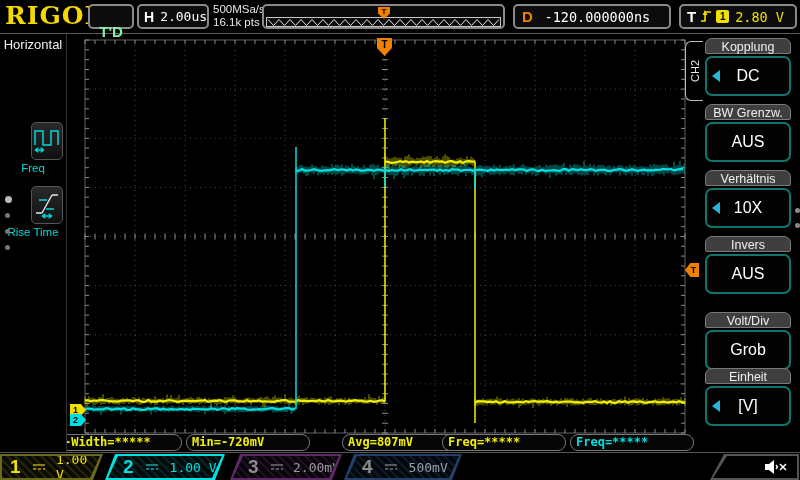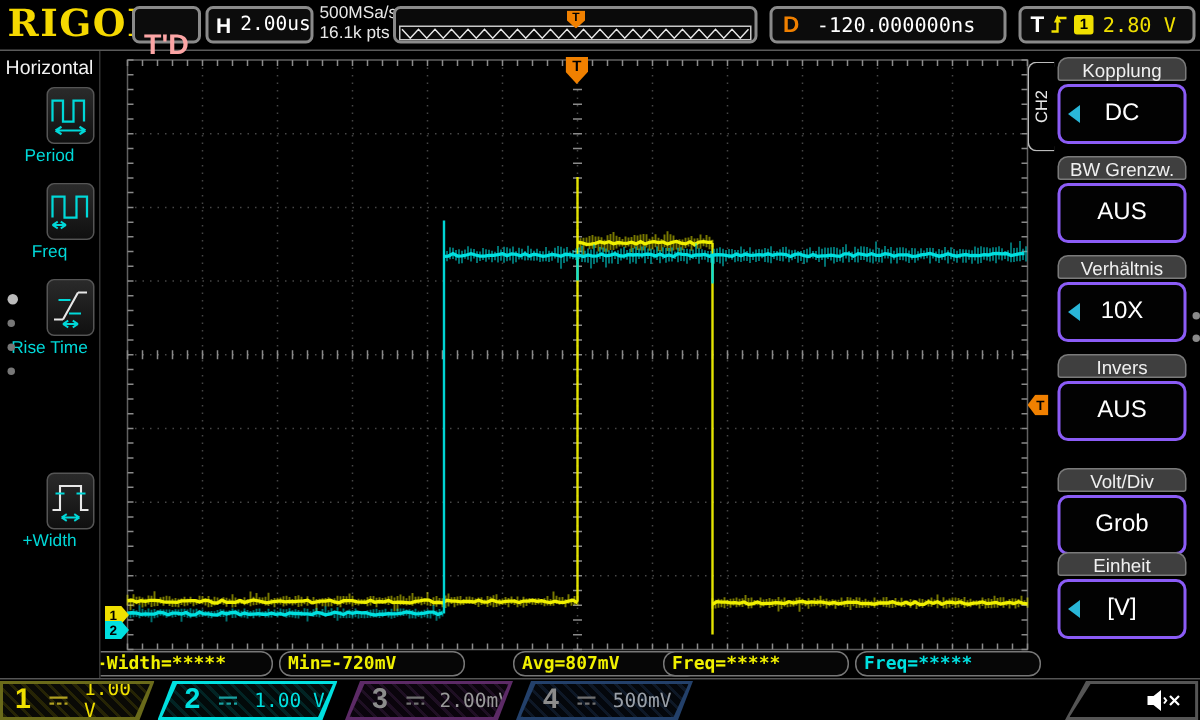--- a/index.html
+++ b/index.html
@@ -8,21 +8,21 @@
   .mono{font-family:"DejaVu Sans Mono",monospace;}
 
   
   #header{position:absolute;left:0;top:0;width:800px;height:33px;background:#000;
           border-bottom:1px solid #5a5a5a;z-index:10;}
   #logo{position:absolute;left:5px;top:1px;font-family:"DejaVu Serif",serif;font-weight:bold;
         font-size:25px;color:#f5d800;letter-spacing:1px;}
   .hbox{position:absolute;top:4px;height:25px;background:#0c0c0c;border:2px solid #8a8a8a;
         border-radius:5px;box-sizing:border-box;display:flex;align-items:center;}
   #td-box{left:88px;width:46px;justify-content:center;}
-  #td-box span{color:#fca5a5;font-weight:bold;font-size:19px;margin-top:29px;}
+  #td-box span{color:#86efac;font-weight:bold;font-size:15px;margin-top:29px;}
   #h-box{left:137px;width:72px;padding:0 5px;}
   #h-box .hl{color:#fff;font-weight:bold;font-size:14px;margin-right:6px;}
   #h-box .hv{color:#fff;font-size:13px;}
   #rate{position:absolute;left:213px;top:3px;color:#e8e8e8;font-size:11.5px;line-height:13px;}
   #preview{left:262px;width:243px;background:#0a0a0a;}
   #preview svg{position:absolute;left:0;top:0;}
   #preview-tflag{position:absolute;left:114px;top:1px;width:12px;height:12px;background:#f08000;
      clip-path:polygon(0 0,100% 0,100% 55%,50% 100%,0 55%);color:#000;font-size:8px;font-weight:bold;
      text-align:center;line-height:9px;}
   #d-box{left:513px;width:158px;padding:0 7px;}
@@ -46,21 +46,21 @@
 
   
   #right-bar{position:absolute;left:703px;top:33px;width:97px;height:419px;background:#000;z-index:9;}
   #ch2-tab{position:absolute;left:-18px;top:8px;width:17px;height:58px;border:1px solid #bbb;
            border-right:none;border-radius:6px 0 0 6px;color:#e8e8e8;font-size:11px;
            display:flex;align-items:center;justify-content:center;}
   #ch2-tab span{transform:rotate(-90deg);white-space:nowrap;}
   .ritem{position:absolute;left:2px;width:86px;}
   .rlabel{height:16px;background:#3f3f3f;border:1px solid #7a7a7a;border-radius:7px 7px 2px 2px;
           color:#f0f0f0;font-size:12.5px;text-align:center;line-height:16px;box-sizing:border-box;}
-  .rbtn{position:relative;margin-top:2px;height:40px;background:#020202;border:2px solid #8b5cf6;
+  .rbtn{position:relative;margin-top:2px;height:40px;background:#020202;border:2px solid #0f766e;
         border-radius:7px;color:#fff;font-size:16px;display:flex;align-items:center;
         justify-content:center;box-sizing:border-box;cursor:pointer;}
   .rarrow{position:absolute;left:5px;top:50%;margin-top:-6px;width:0;height:0;
           border:6px solid transparent;border-right:8px solid #29b6d8;border-left:none;}
   .rdot{position:absolute;left:92px;width:5px;height:5px;border-radius:50%;background:#8a8a8a;}
 
   
   #scope-svg{position:absolute;left:0;top:0;z-index:1;}
 
   .gmark{position:absolute;width:16px;height:12px;z-index:6;color:#000;font-size:9px;font-weight:bold;
@@ -163,57 +163,38 @@
         <polyline points="1,12 5,12 5,3 11,3" fill="none" stroke="#f0e000" stroke-width="1.6"></polyline>
         <polygon points="5,1 2.6,6 7.4,6" fill="#f0e000"></polygon>
       </svg>
       <div id="t-badge">1</div>
       <span class="tv mono">2.80 V</span>
     </div>
   </div>
 
   <div id="left-bar">
     <div id="left-title">Horizontal</div>
-    <div class="litem" style="top:23px">
-      <div class="licon">
-        <svg width="30" height="36" viewBox="0 0 30 36">
-          <path d="M3,22 V8 H10 V22 H17 V8 H24 V22" fill="none" stroke="#00d8d8" stroke-width="1.5"></path>
-          <path d="M5,28 H25 M5,28 l4,-2.5 M5,28 l4,2.5 M25,28 l-4,-2.5 M25,28 l-4,2.5" stroke="#00d8d8" stroke-width="1.4" fill="none"></path>
-        </svg>
-      </div>
-      <div class="llabel">Period</div>
-    </div>
     <div class="litem" style="top:87px">
       <div class="licon">
         <svg width="30" height="36" viewBox="0 0 30 36">
           <path d="M3,22 V8 H11 V22 H19 V8 H26 V22" fill="none" stroke="#00d8d8" stroke-width="1.5"></path>
           <path d="M3,27 H12 M3,27 l3.5,-2.2 M3,27 l3.5,2.2 M12,27 l-3.5,-2.2 M12,27 l-3.5,2.2" stroke="#00d8d8" stroke-width="1.3" fill="none"></path>
         </svg>
       </div>
       <div class="llabel">Freq</div>
     </div>
     <div class="litem" style="top:151px">
       <div class="licon">
         <svg width="30" height="36" viewBox="0 0 30 36">
           <path d="M4,26 H10 M10,26 L20,8 M20,8 H26" fill="none" stroke="#e8e8e8" stroke-width="1.4"></path>
           <path d="M7,13 H15 M14,22 H22" stroke="#00d8d8" stroke-width="1.4"></path>
           <path d="M10,29 H20 M10,29 l3.5,-2.2 M10,29 l3.5,2.2 M20,29 l-3.5,-2.2 M20,29 l-3.5,2.2" stroke="#00d8d8" stroke-width="1.3" fill="none"></path>
         </svg>
       </div>
       <div class="llabel">Rise Time</div>
-    </div>
-    <div class="litem" style="top:280px">
-      <div class="licon">
-        <svg width="30" height="36" viewBox="0 0 30 36">
-          <path d="M3,24 H8 V8 H22 V24 H27" fill="none" stroke="#e8e8e8" stroke-width="1.4"></path>
-          <path d="M5,13 H11 M19,13 H25" stroke="#00d8d8" stroke-width="1.4"></path>
-          <path d="M9,29 H21 M9,29 l3.5,-2.2 M9,29 l3.5,2.2 M21,29 l-3.5,-2.2 M21,29 l-3.5,2.2" stroke="#00d8d8" stroke-width="1.3" fill="none"></path>
-        </svg>
-      </div>
-      <div class="llabel">+Width</div>
     </div>
     <div class="pgdot" style="top:163px;width:7px;height:7px;background:#bbb"></div>
     <div class="pgdot" style="top:180px;width:5px;height:5px"></div>
     <div class="pgdot" style="top:196px;width:5px;height:5px"></div>
     <div class="pgdot" style="top:212px;width:5px;height:5px"></div>
   </div>
 
   <div id="right-bar">
     <div id="ch2-tab">
       <span>CH2</span>

